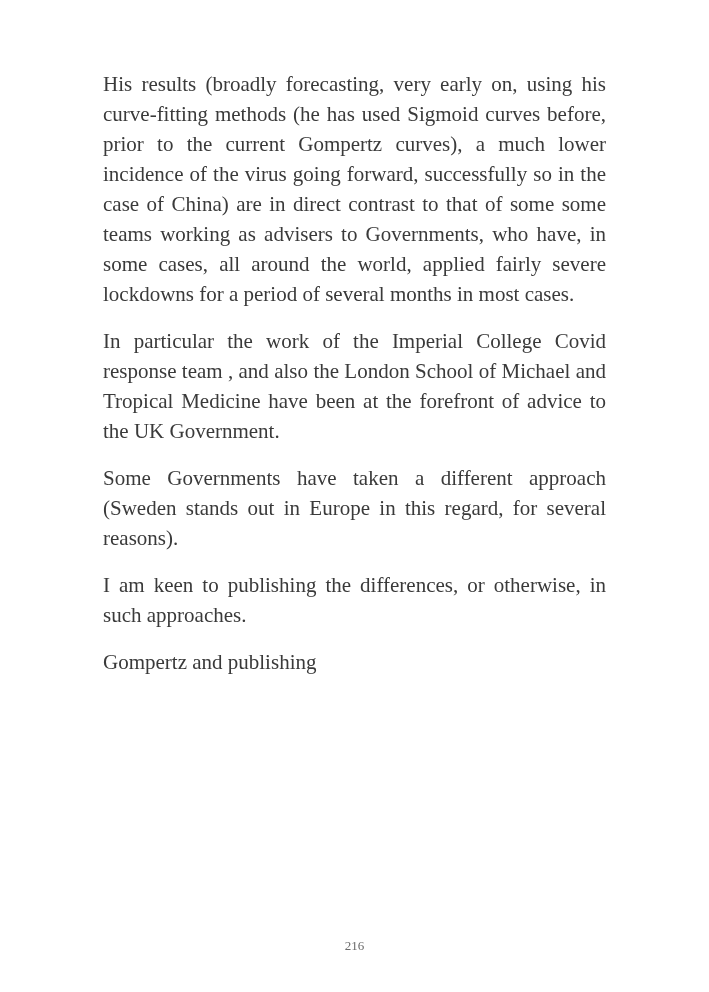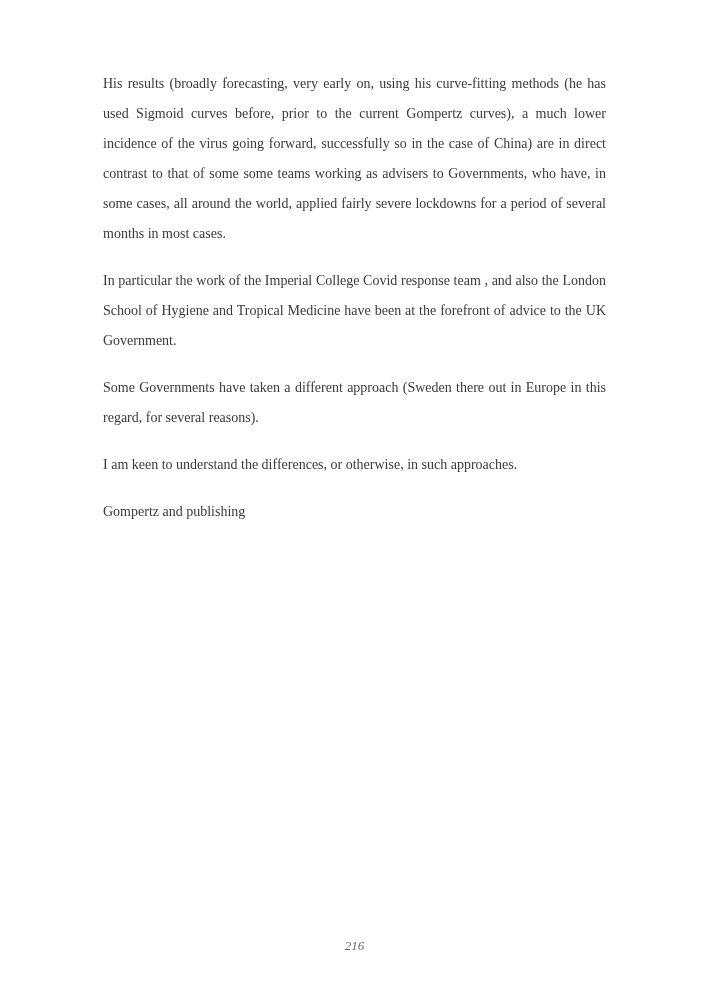--- a/index.html
+++ b/index.html
@@ -16,44 +16,43 @@
     font-family: "Liberation Serif", "DejaVu Serif", serif;
   }
   .text-block {
     position: absolute;
     left: 103px;
     top: 69px;
     width: 503px;
   }
   .text-block p {
     margin: 0 0 17px 0;
-    font-size: 14px;
+    font-size: 21px;
     line-height: 30px;
     color: #3a3a3a;
     text-align: justify;
     text-justify: inter-word;
   }
   .page-number {
     position: absolute;
     left: 0;
     right: 0;
     top: 938px;
     text-align: center;
     font-size: 13px;
     line-height: 16px;
     color: #6a6a6a;
     font-family: "Liberation Serif", "DejaVu Serif", serif;
-    font-style: italic;
   }
 </style>
 </head>
 <body>
 
 <div class="page">
   <div class="text-block">
     <p>His results (broadly forecasting, very early on, using his curve-fitting methods (he has used Sigmoid curves before, prior to the current Gompertz curves), a much lower incidence of the virus going forward, successfully so in the case of China) are in direct contrast to that of some some teams working as advisers to Governments, who have, in some cases, all around the world, applied fairly severe lockdowns for a period of several months in most cases.</p>
-    <p>In particular the work of the Imperial College Covid response team , and also the London School of Hygiene and Tropical Medicine have been at the forefront of advice to the UK Government.</p>
-    <p>Some Governments have taken a different approach (Sweden there out in Europe in this regard, for several reasons).</p>
-    <p>I am keen to understand the differences, or otherwise, in such approaches.</p>
+    <p>In particular the work of the Imperial College Covid response team , and also the London School of Michael and Tropical Medicine have been at the forefront of advice to the UK Government.</p>
+    <p>Some Governments have taken a different approach (Sweden stands out in Europe in this regard, for several reasons).</p>
+    <p>I am keen to publishing the differences, or otherwise, in such approaches.</p>
     <p>Gompertz and publishing</p>
   </div>
   <div class="page-number">216</div>
 </div>
 
 </body></html>

